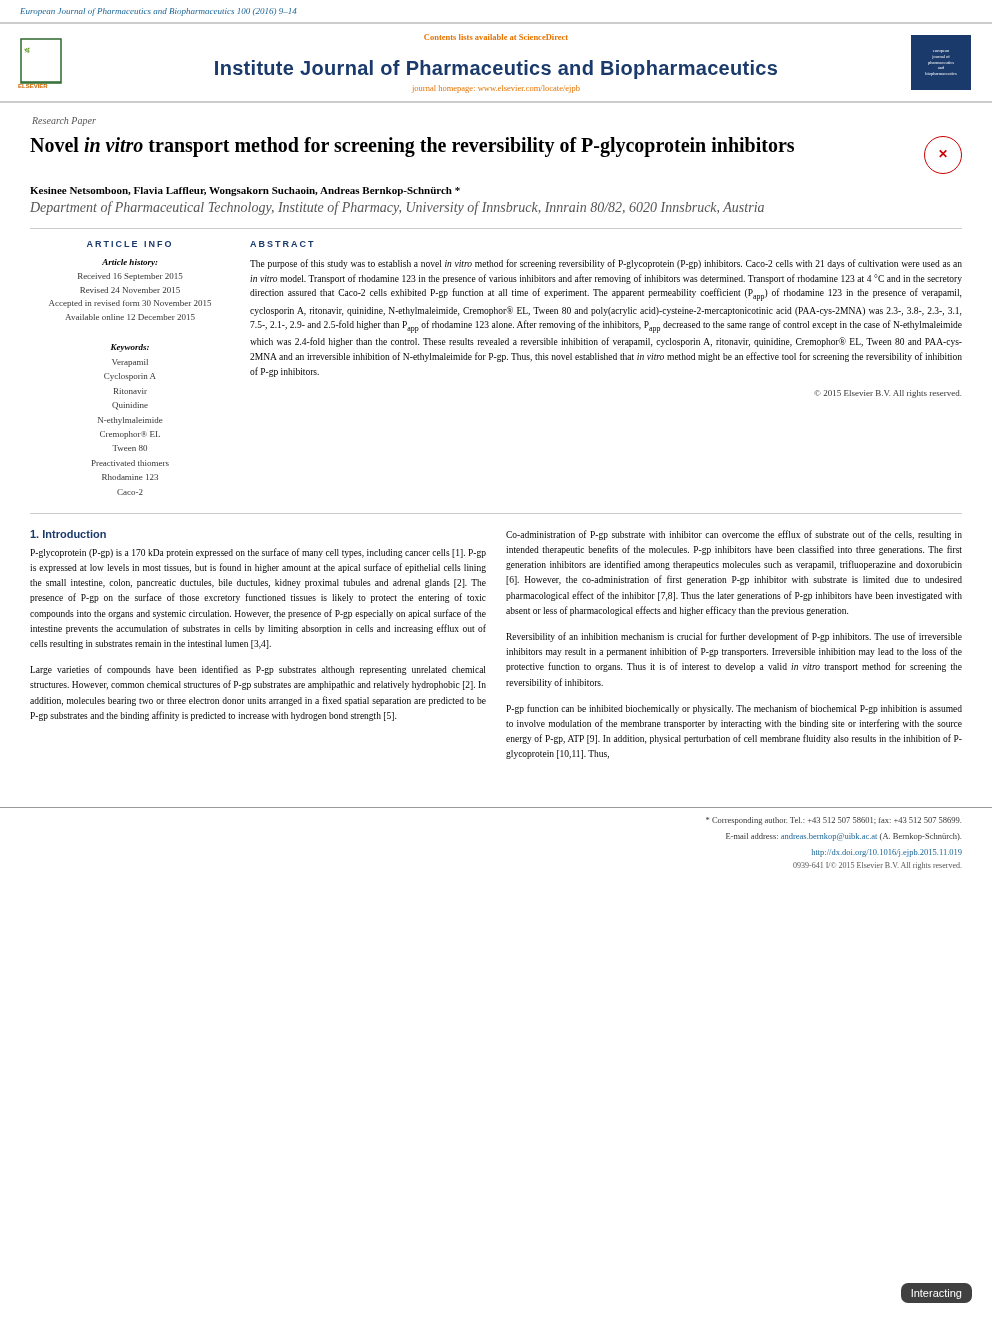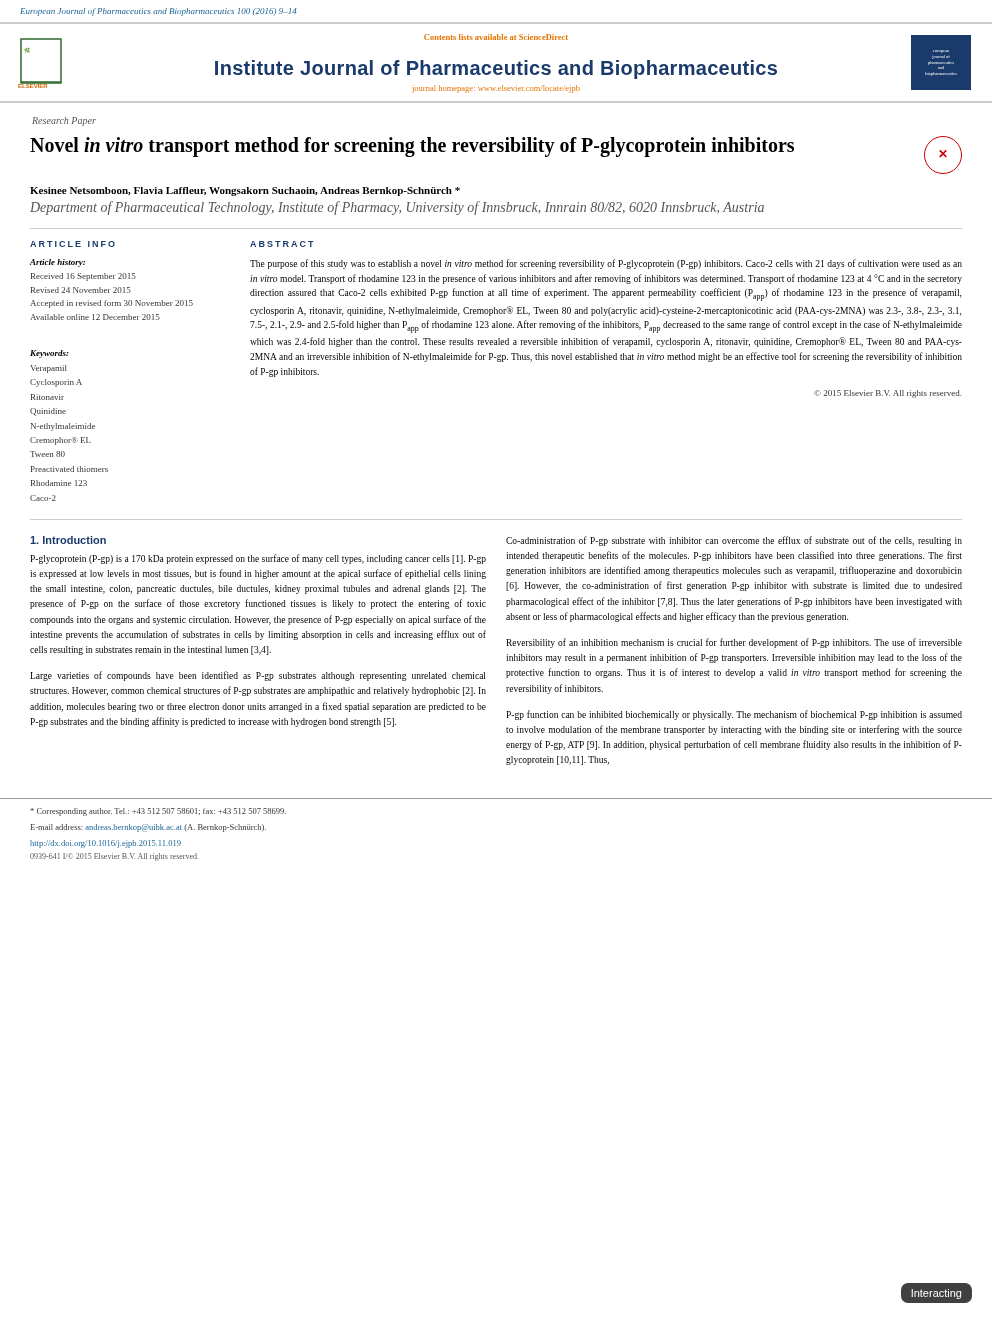--- a/index.html
+++ b/index.html
@@ -156,20 +156,21 @@
       display: flex;
       gap: 20px;
       margin-top: 10px;
       border-top: 1px solid #ccc;
       padding-top: 10px;
     }
 
     .left-col {
       width: 200px;
       flex-shrink: 0;
+      text-align: center;
     }
 
     .right-col {
       flex: 1;
     }
 
     .section-title {
       font-size: 9px;
       font-weight: bold;
       letter-spacing: 2px;
@@ -191,21 +192,21 @@
       margin-bottom: 3px;
     }
 
     .info-text {
       font-size: 9px;
       color: #333;
       line-height: 1.5;
     }
 
     .keywords-block {
-      margin-top: 24px;
+      margin-top: 18px;
     }
 
     .keyword-item {
       font-size: 9px;
       color: #333;
       line-height: 1.6;
     }
 
     
     .abstract-text {
@@ -257,27 +258,28 @@
       line-height: 1.6;
       text-align: justify;
     }
 
     .body-text em {
       font-style: italic;
     }
 
     
     .page-footer {
-      margin-top: 17px;
+      margin-top: 32px;
       border-top: 1px solid #999;
       padding-top: 6px;
       padding-left: 30px;
       padding-right: 30px;
       font-size: 8.5px;
       color: #333;
+      text-align: right;
     }
 
     .footer-note {
       font-size: 8.5px;
       color: #333;
       line-height: 1.5;
       margin-bottom: 4px;
     }
 
     .footer-links {

